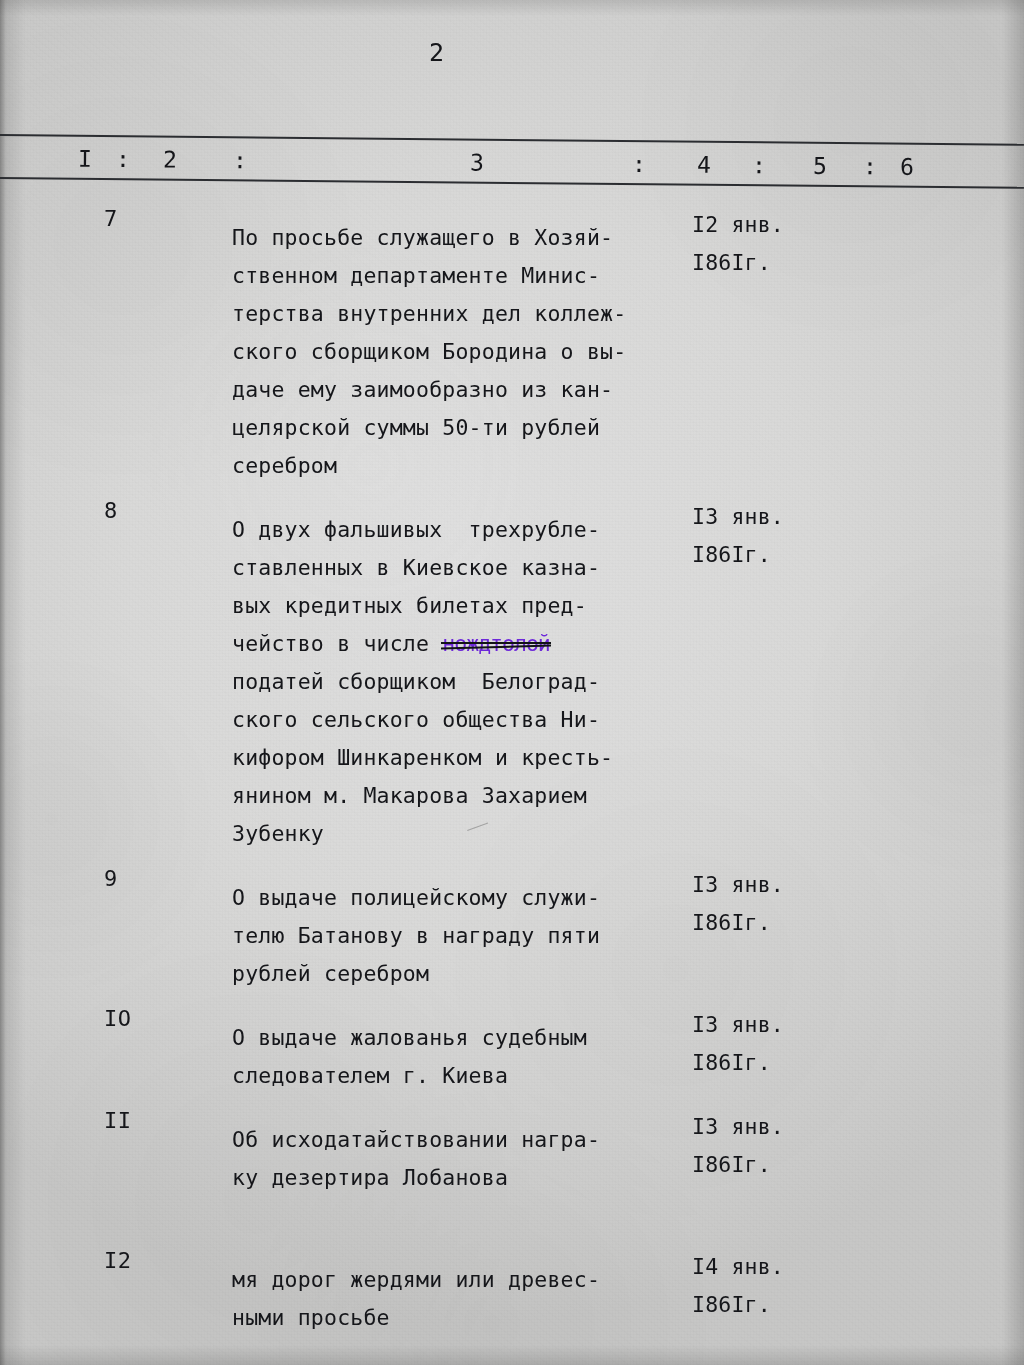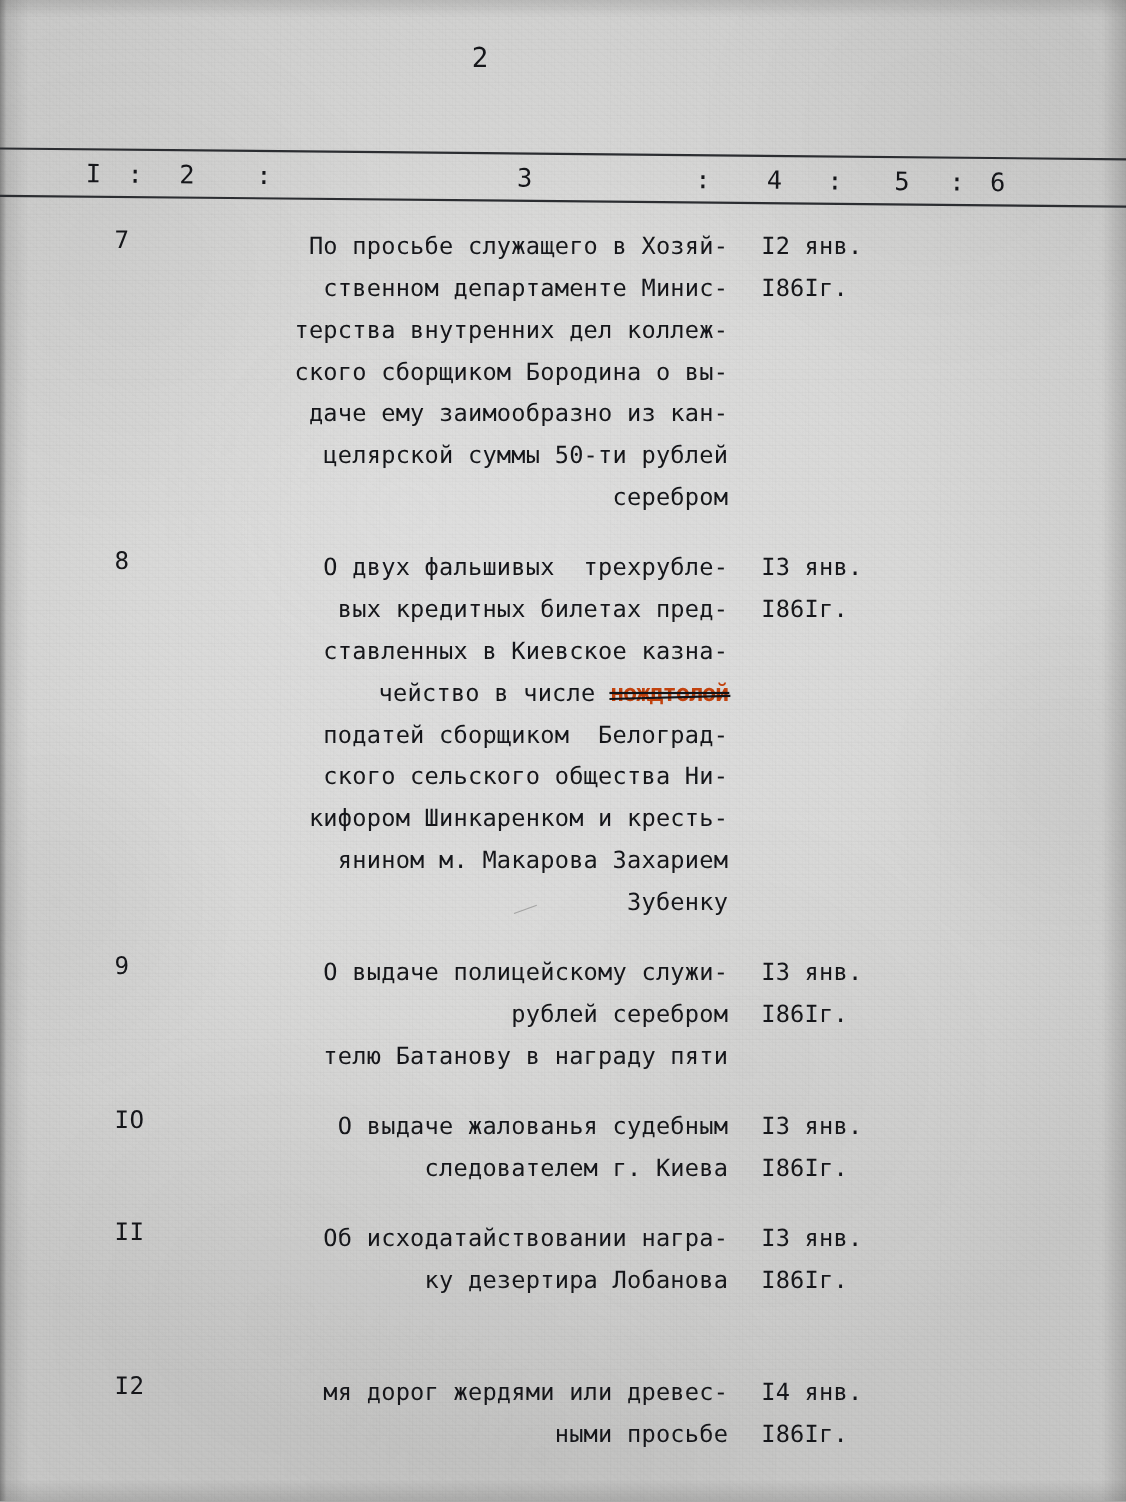--- a/index.html
+++ b/index.html
@@ -139,23 +139,22 @@
     position: absolute;
     left: 104px;
     top: 0;
     font-size: 22px;
     letter-spacing: .5px;
   }
 
   .entry-body {
     position: absolute;
     left: 232px;
-    top: 0;
+    top: 13px;
     width: 430px;
-    text-align: right;
   }
 
   .entry-date {
     position: absolute;
     left: 692px;
     top: 0;
     width: 200px;
   }
 
   .line {
@@ -170,23 +169,23 @@
     height: 38px;
     line-height: 38px;
     font-size: 21.5px;
     letter-spacing: .2px;
     white-space: pre;
   }
 
   
   .overstrike {
     position: relative;
-    font-weight: bold;
+    font-weight: normal;
     letter-spacing: -1px;
-    color: #c2410c;
+    color: #6d28d9;
   }
   .overstrike::before,
   .overstrike::after {
     content: "";
     position: absolute;
     left: -1px;
     right: -1px;
     height: 2px;
     background: #121317;
   }
@@ -250,40 +249,40 @@
           </div>
           <div class="entry-date">
             <div class="date-line">I2 янв.</div>
             <div class="date-line">I86Iг.</div>
           </div>
         </div>
         <div class="entry" style="position: absolute; top: 292px; left: 0px; width: 1024px;">
           <div class="entry-num">8</div>
           <div class="entry-body">
             <div class="line">О двух фальшивых  трехрубле-</div>
+            <div class="line">ставленных в Киевское казна-</div>
             <div class="line">вых кредитных билетах пред-</div>
-            <div class="line">ставленных в Киевское казна-</div>
             <div class="line">чейство в числе <span class="overstrike">нождтолой</span></div>
             <div class="line">податей сборщиком  Белоград-</div>
             <div class="line">ского сельского общества Ни-</div>
             <div class="line">кифором Шинкаренком и кресть-</div>
             <div class="line">янином м. Макарова Захарием</div>
             <div class="line">Зубенку</div>
           </div>
           <div class="entry-date">
             <div class="date-line">I3 янв.</div>
             <div class="date-line">I86Iг.</div>
           </div>
         </div>
         <div class="entry" style="position: absolute; top: 660px; left: 0px; width: 1024px;">
           <div class="entry-num">9</div>
           <div class="entry-body">
             <div class="line">О выдаче полицейскому служи-</div>
+            <div class="line">телю Батанову в награду пяти</div>
             <div class="line">рублей серебром</div>
-            <div class="line">телю Батанову в награду пяти</div>
           </div>
           <div class="entry-date">
             <div class="date-line">I3 янв.</div>
             <div class="date-line">I86Iг.</div>
           </div>
         </div>
         <div class="entry" style="position: absolute; top: 800px; left: 0px; width: 1024px;">
           <div class="entry-num">IO</div>
           <div class="entry-body">
             <div class="line">О выдаче жалованья судебным</div>

